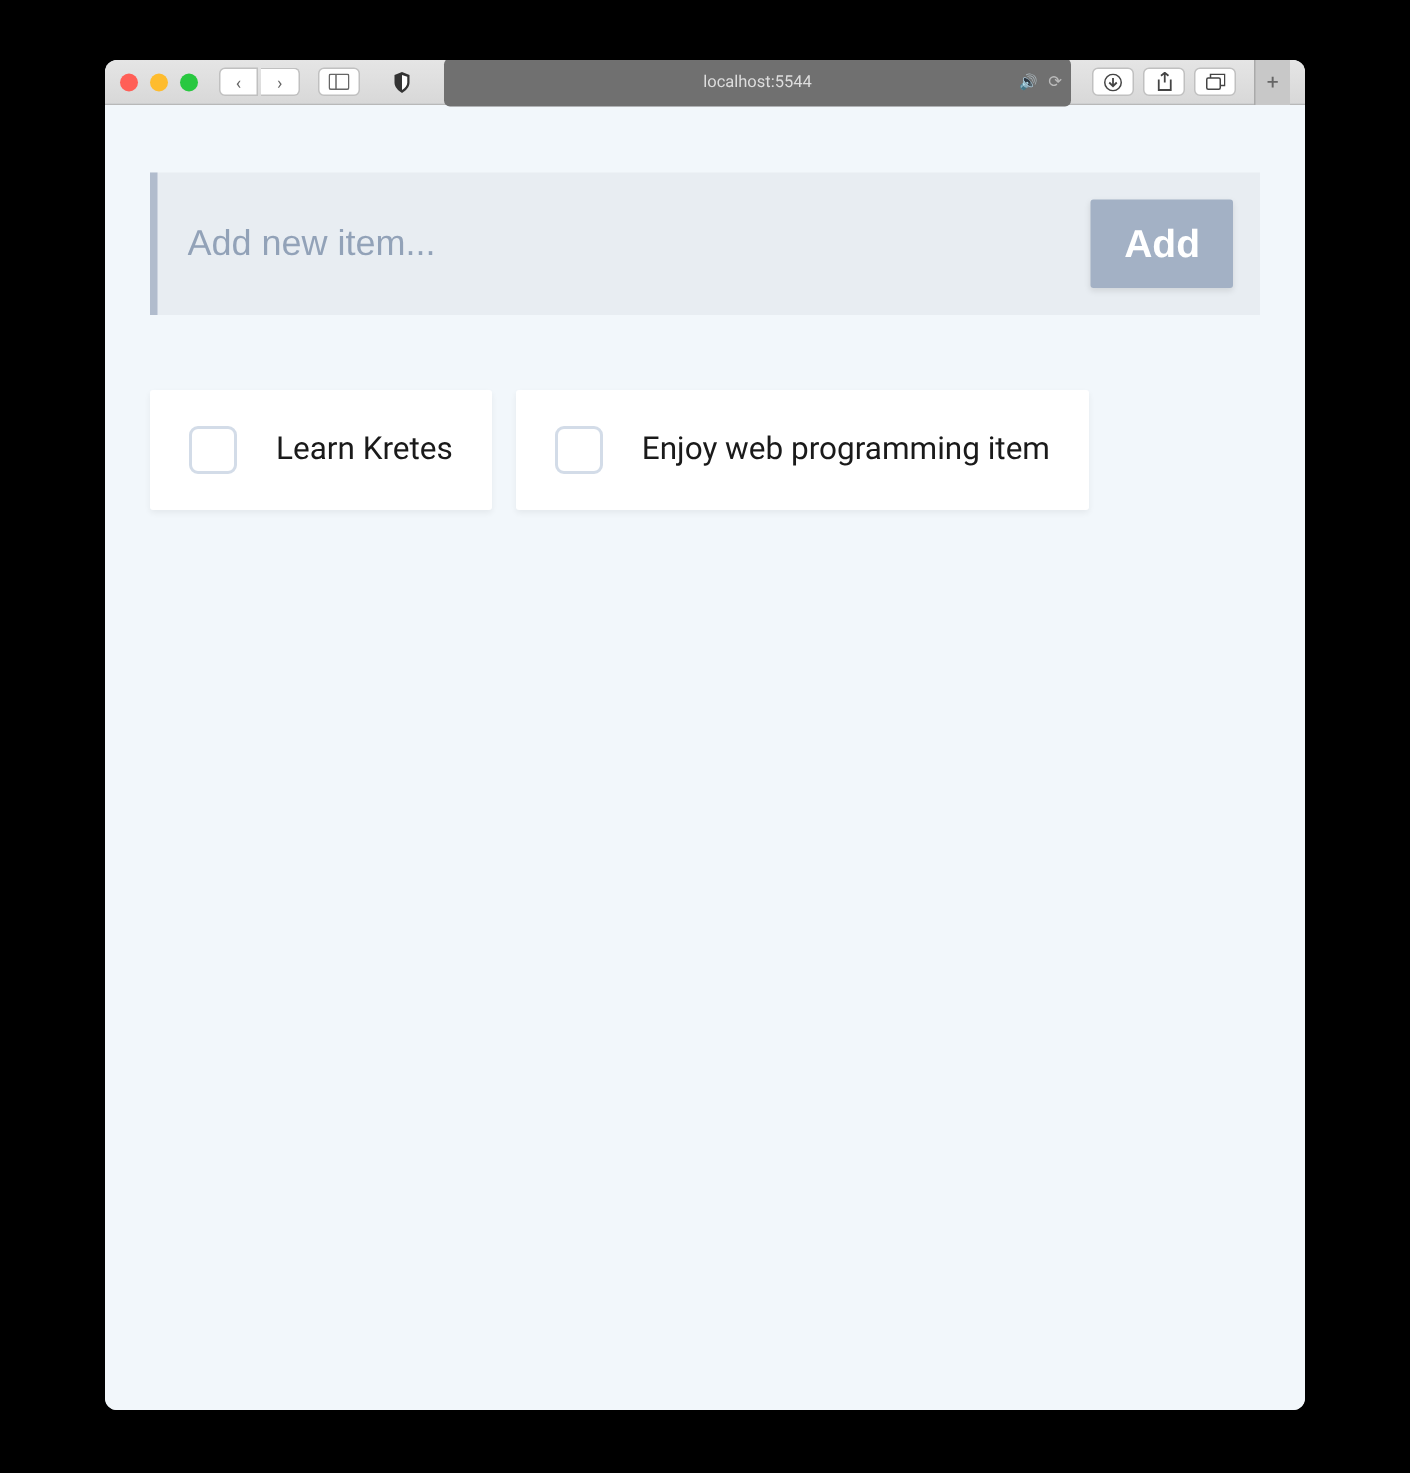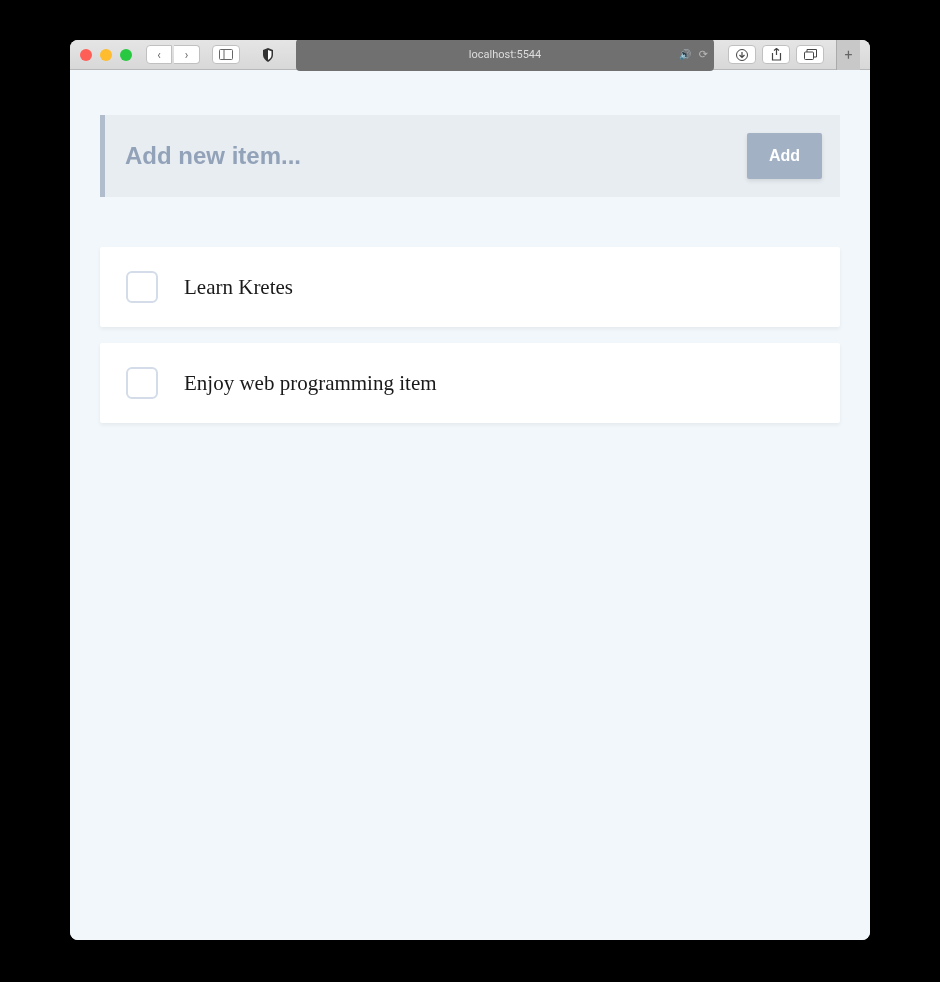--- a/index.html
+++ b/index.html
@@ -152,43 +152,42 @@
       align-items: center;
       padding: 18px 18px 18px 20px;
       gap: 12px;
     }
     .add-input {
       flex: 1;
       border: none;
       background: transparent;
       font-size: 24px;
       color: #0369a1;
-      font-weight: 700;
+      font-weight: 400;
       outline: none;
     }
     .add-input::placeholder {
       color: #92a2b8;
     }
     .add-button {
       background: #a3b1c5;
       color: #fff;
       border: none;
-      font-size: 16px;
+      font-size: 26px;
       font-weight: 700;
       padding: 14px 22px;
       cursor: pointer;
       border-radius: 2px;
       box-shadow: 0 2px 4px rgba(0,0,0,0.1);
     }
     .task-list {
       margin-top: 50px;
       display: flex;
-      flex-direction: column;
+      flex-direction: row;
       gap: 16px;
-      font-family: Liberation Serif, serif;
     }
     .task-item {
       background: #fff;
       border-radius: 2px;
       box-shadow: 0 2px 4px rgba(0,0,0,0.06);
       display: flex;
       align-items: center;
       padding: 24px 26px;
       gap: 26px;
     }

